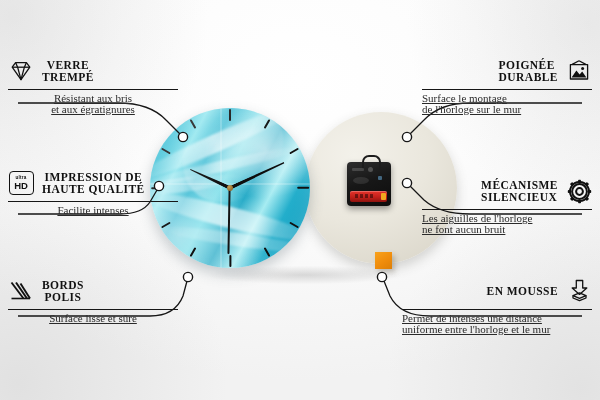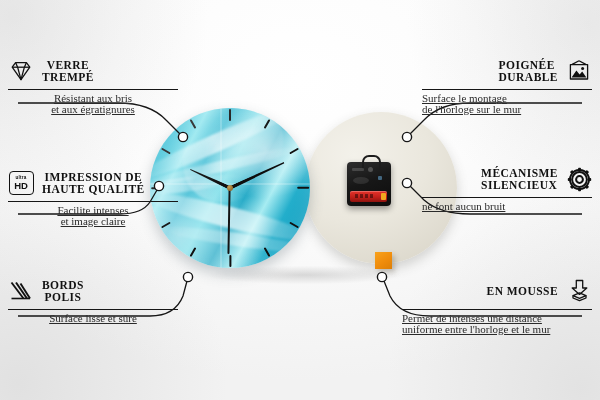--- a/index.html
+++ b/index.html
@@ -417,21 +417,20 @@
           <span class="hd-main">HD</span>
         </div>
       </div>
       <div>
         <div class="feature-title">IMPRESSION DE</div>
         <div class="feature-title">HAUTE QUALITÉ</div>
       </div>
     </div>
     <div class="feature-rule"></div>
     <div class="feature-desc">Facilite intenses</div>
-    <div class="feature-desc">et image claire</div>
   </div>
 
   <div class="feature left" style="top:276px">
     <div class="feature-head">
       <div class="icon-box">
         <svg width="24" height="22" viewBox="0 0 24 22">
           <g stroke="#111" stroke-width="1.9" stroke-linecap="butt">
             <line x1="2.5" y1="2.5" x2="14.5" y2="18.5"></line>
             <line x1="7.0" y1="2.5" x2="18.0" y2="18.5"></line>
             <line x1="11.5" y1="3.5" x2="21.0" y2="18.5"></line>
@@ -465,21 +464,21 @@
       <div>
         <div class="feature-title">POIGNÉE</div>
         <div class="feature-title">DURABLE</div>
       </div>
     </div>
     <div class="feature-rule"></div>
     <div class="feature-desc">Surface le montage</div>
     <div class="feature-desc">de l'horloge sur le mur</div>
   </div>
 
-  <div class="feature right" style="top:164px">
+  <div class="feature right" style="top:176px">
     <div class="feature-head">
       <div class="icon-box">
         <svg width="25" height="25" viewBox="0 0 25 25">
           <g fill="none" stroke="#111" stroke-width="1.9" stroke-linecap="round" stroke-linejoin="round">
             <path d="M12.5,3.0 a9.5,9.5 0 1,1 -0.01,0
                      M12.5,3.0"></path>
           </g>
           <g fill="#111">
             <rect x="11.1" y="0.8" width="2.9" height="3.4" rx="0.8"></rect>
             <rect x="11.1" y="20.8" width="2.9" height="3.4" rx="0.8"></rect>
@@ -493,20 +492,21 @@
           <circle cx="12.5" cy="12.5" r="7.4" fill="none" stroke="#111" stroke-width="2.0"></circle>
           <circle cx="12.5" cy="12.5" r="3.4" fill="none" stroke="#111" stroke-width="2.0"></circle>
         </svg>
       </div>
       <div>
         <div class="feature-title">MÉCANISME</div>
         <div class="feature-title">SILENCIEUX</div>
       </div>
     </div>
     <div class="feature-rule"></div>
+    <div class="feature-desc">Les aiguilles de l'horloge</div>
     <div class="feature-desc">ne font aucun bruit</div>
   </div>
 
   <div class="feature right" style="top:276px; width:190px;">
     <div class="feature-head">
       <div class="icon-box">
         <svg width="25" height="24" viewBox="0 0 25 24">
           <g fill="none" stroke="#111" stroke-width="1.3" stroke-linejoin="round">
             <path d="M9.3,1.5 L15.7,1.5 L15.7,9.0 L19.8,9.0 L12.5,15.4 L5.2,9.0 L9.3,9.0 Z"></path>
             <path d="M6.0,16.6 L12.5,13.9 L19.0,16.6 L12.5,19.3 Z"></path>

